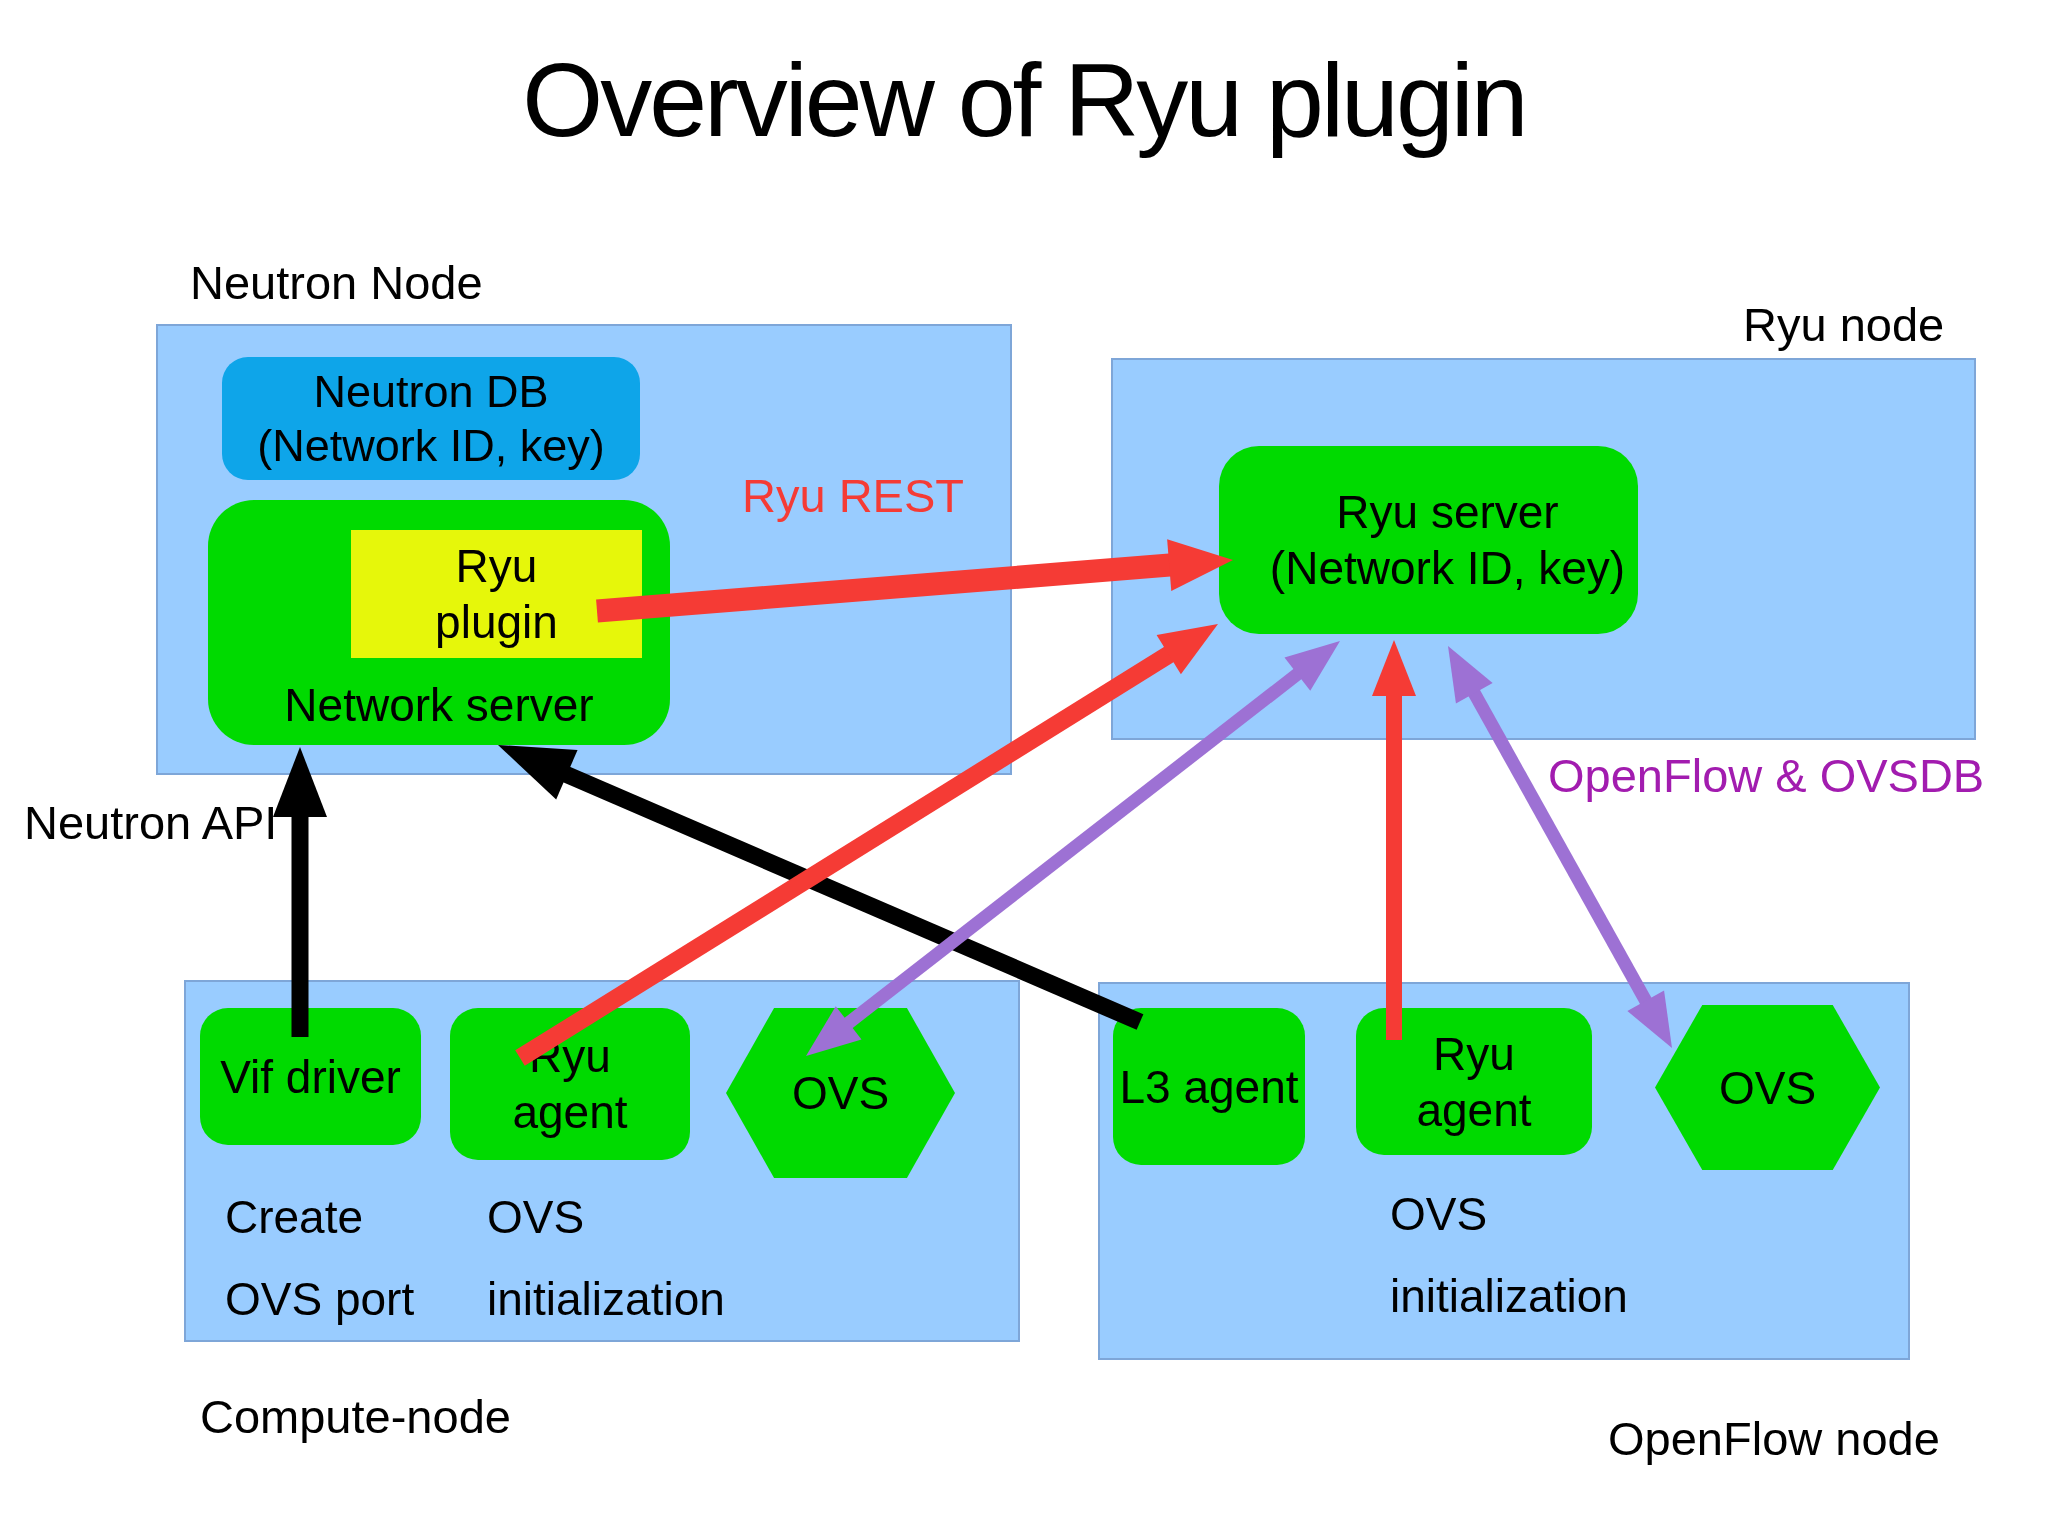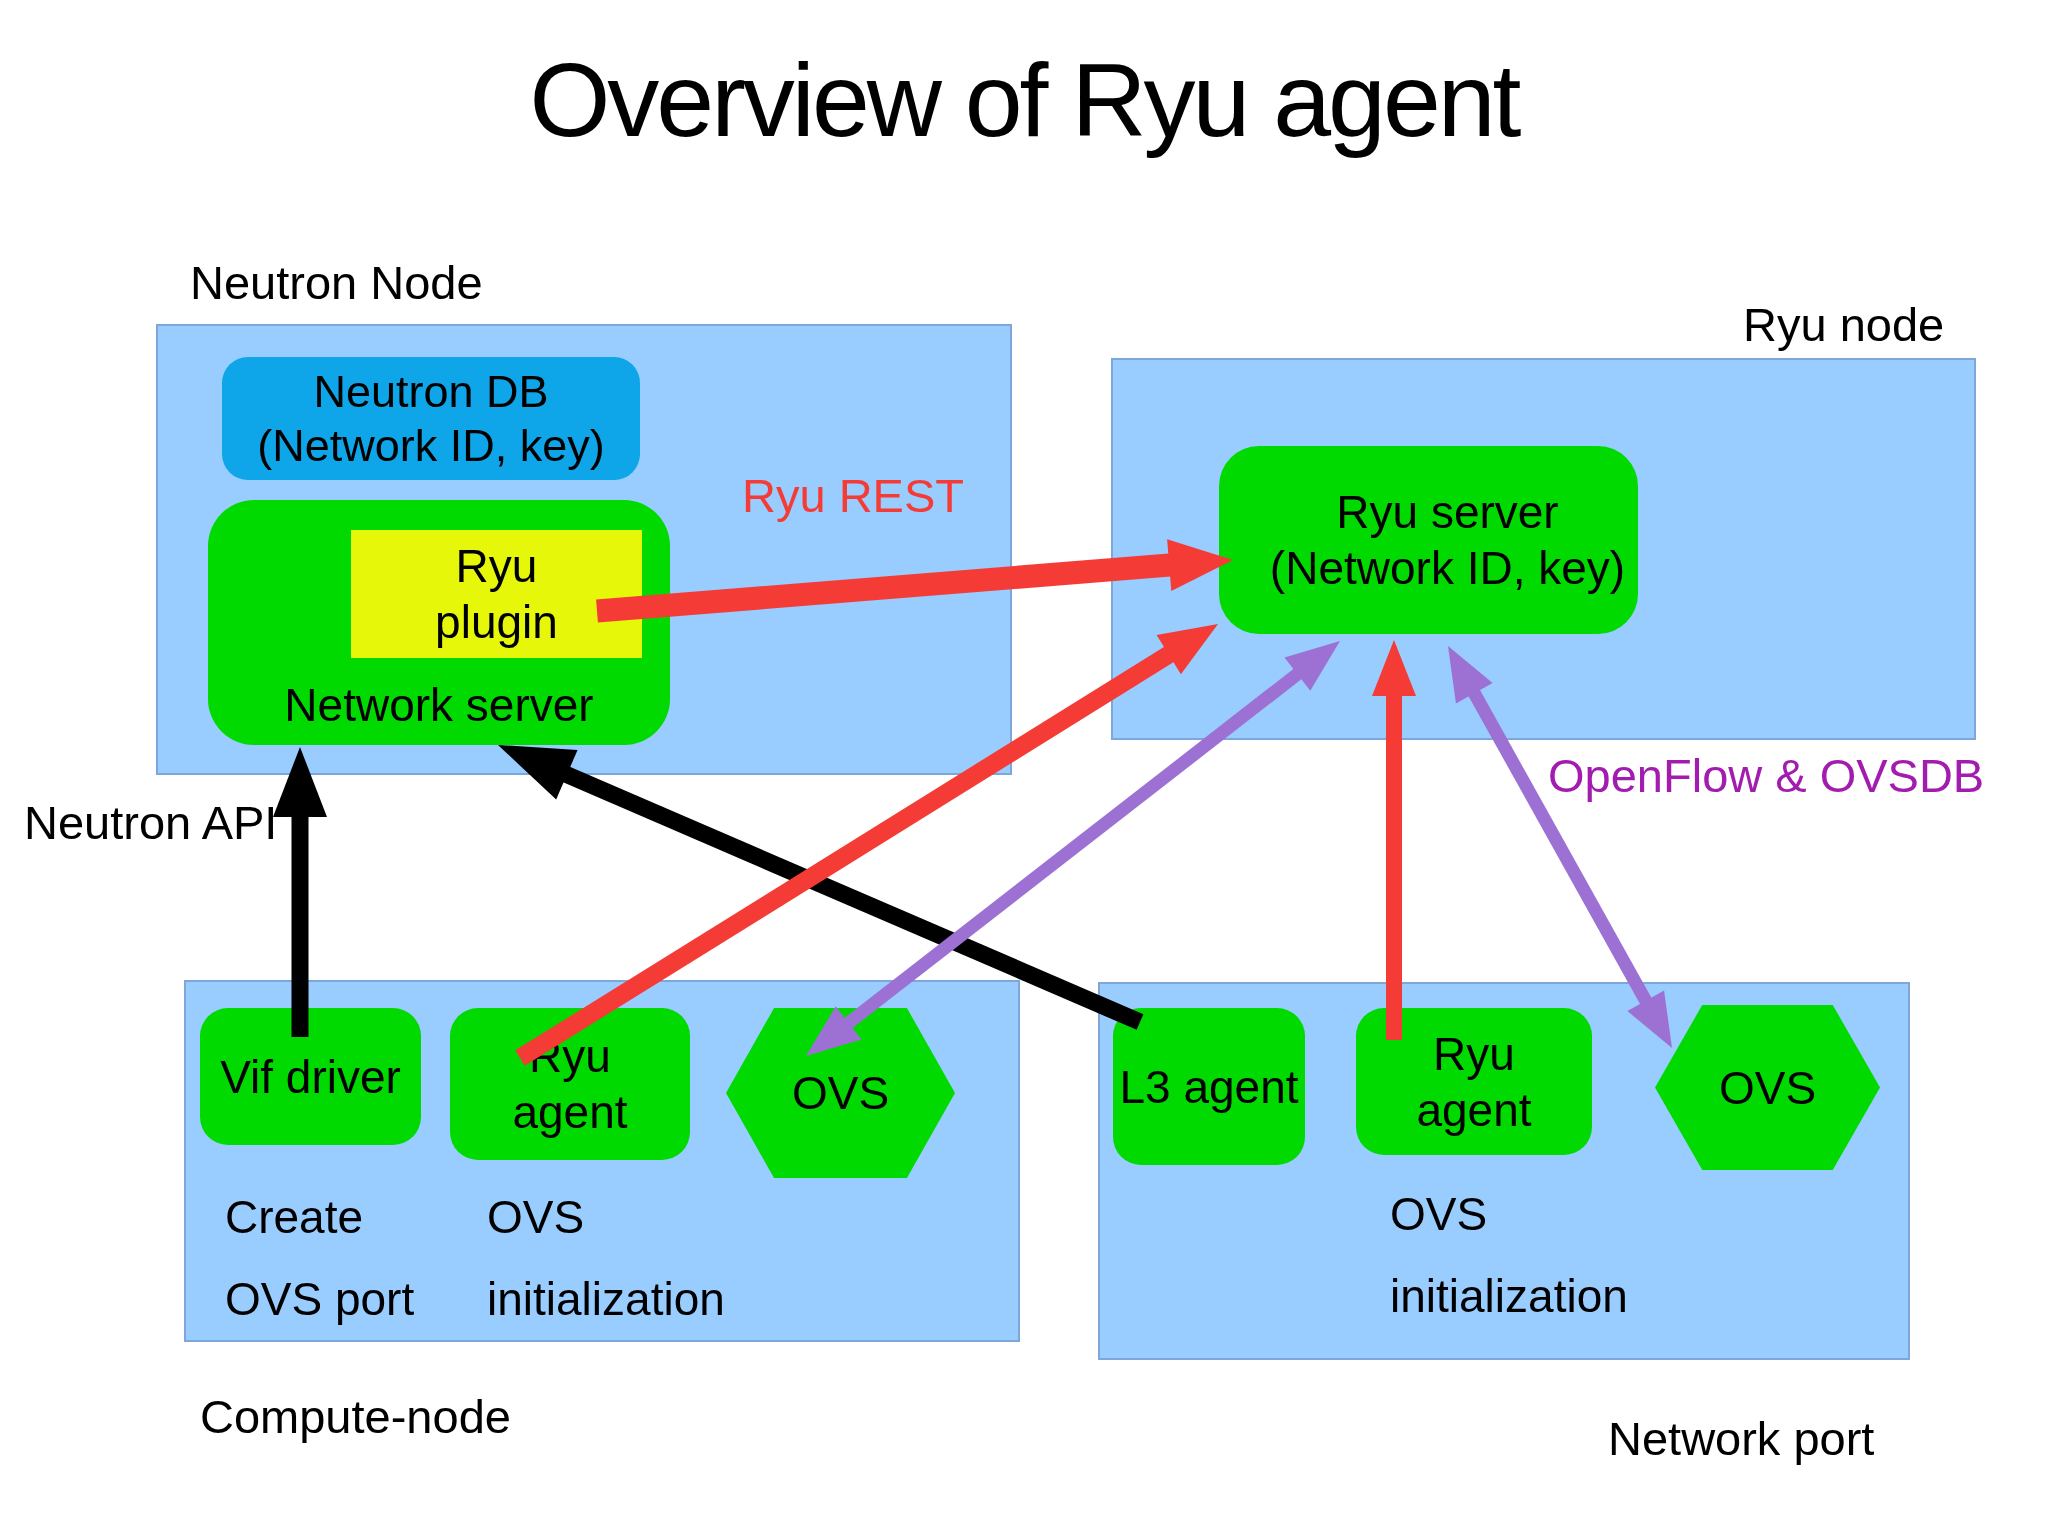--- a/index.html
+++ b/index.html
@@ -50,31 +50,31 @@
   #cap-ovs-init-compute {left:487px; top:1176px;}
   #cap-ovs-init-network {left:1390px;top:1173px;}
   
   #arrow-layer{position:absolute;left:0;top:0;width:2048px;height:1535px;pointer-events:none;}
 </style>
 </head>
 <body>
 
 <div id="slide">
 
-  <div id="slide-title" class="abs">Overview of Ryu agent</div>
+  <div id="slide-title" class="abs">Overview of Ryu plugin</div>
 
   <div id="box-neutron" class="abs nodebox" style="background-color: rgb(153, 204, 255); border-color: rgb(126, 166, 216);"></div>
   <div id="box-ryu" class="abs nodebox" style="background-color: rgb(153, 204, 255); border-color: rgb(126, 166, 216);"></div>
   <div id="box-compute" class="abs nodebox" style="background-color: rgb(153, 204, 255); border-color: rgb(126, 166, 216);"></div>
   <div id="box-network" class="abs nodebox" style="background-color: rgb(153, 204, 255); border-color: rgb(126, 166, 216);"></div>
 
   <div id="lbl-neutron-node" class="abs nodelabel">Neutron Node</div>
   <div id="lbl-ryu-node" class="abs nodelabel">Ryu node</div>
   <div id="lbl-compute-node" class="abs nodelabel">Compute-node</div>
-  <div id="lbl-network-node" class="abs nodelabel">Network port</div>
+  <div id="lbl-network-node" class="abs nodelabel">OpenFlow node</div>
   <div id="lbl-neutron-api" class="abs nodelabel">Neutron API</div>
 
   <div id="lbl-ryu-rest" class="abs" style="color: rgb(245, 59, 53);">Ryu REST</div>
   <div id="lbl-openflow" class="abs" style="color: #a21caf;">OpenFlow &amp; OVSDB</div>
 
   <div id="neutron-db" class="abs shape" style="background-color: #0ea5e9;">
     <span>Neutron DB
 (Network ID, key)</span>
   </div>
 

